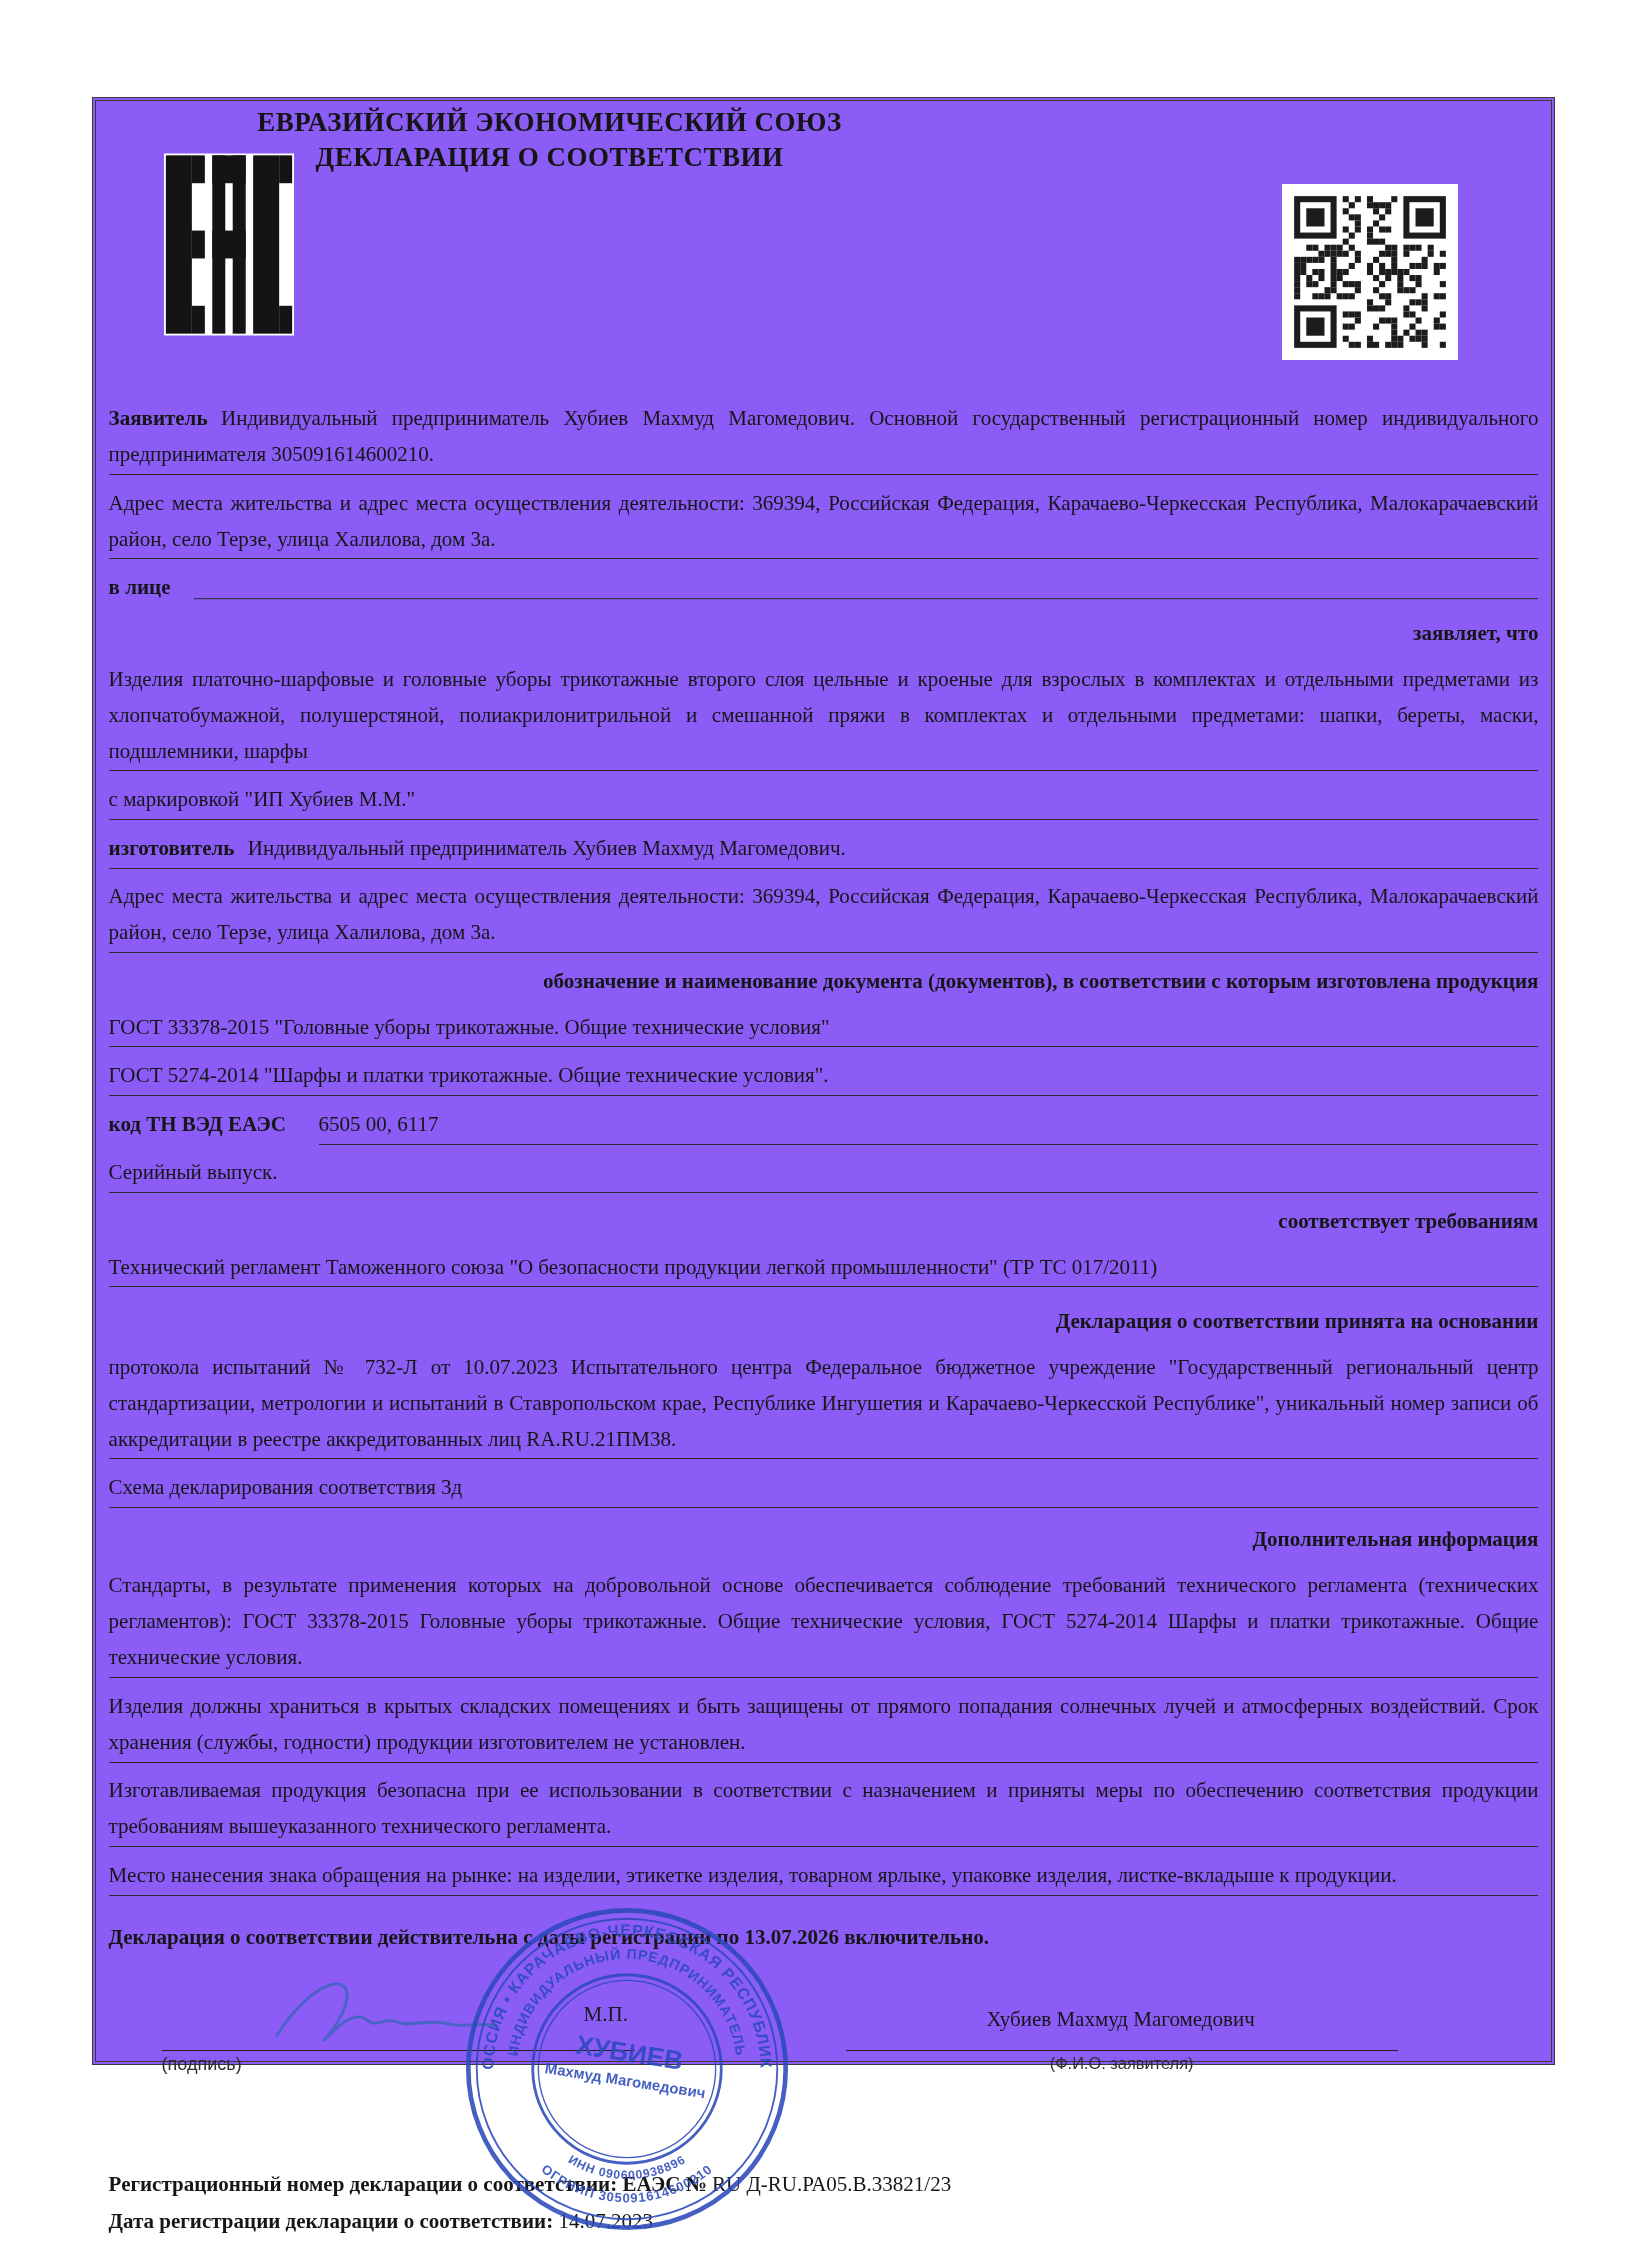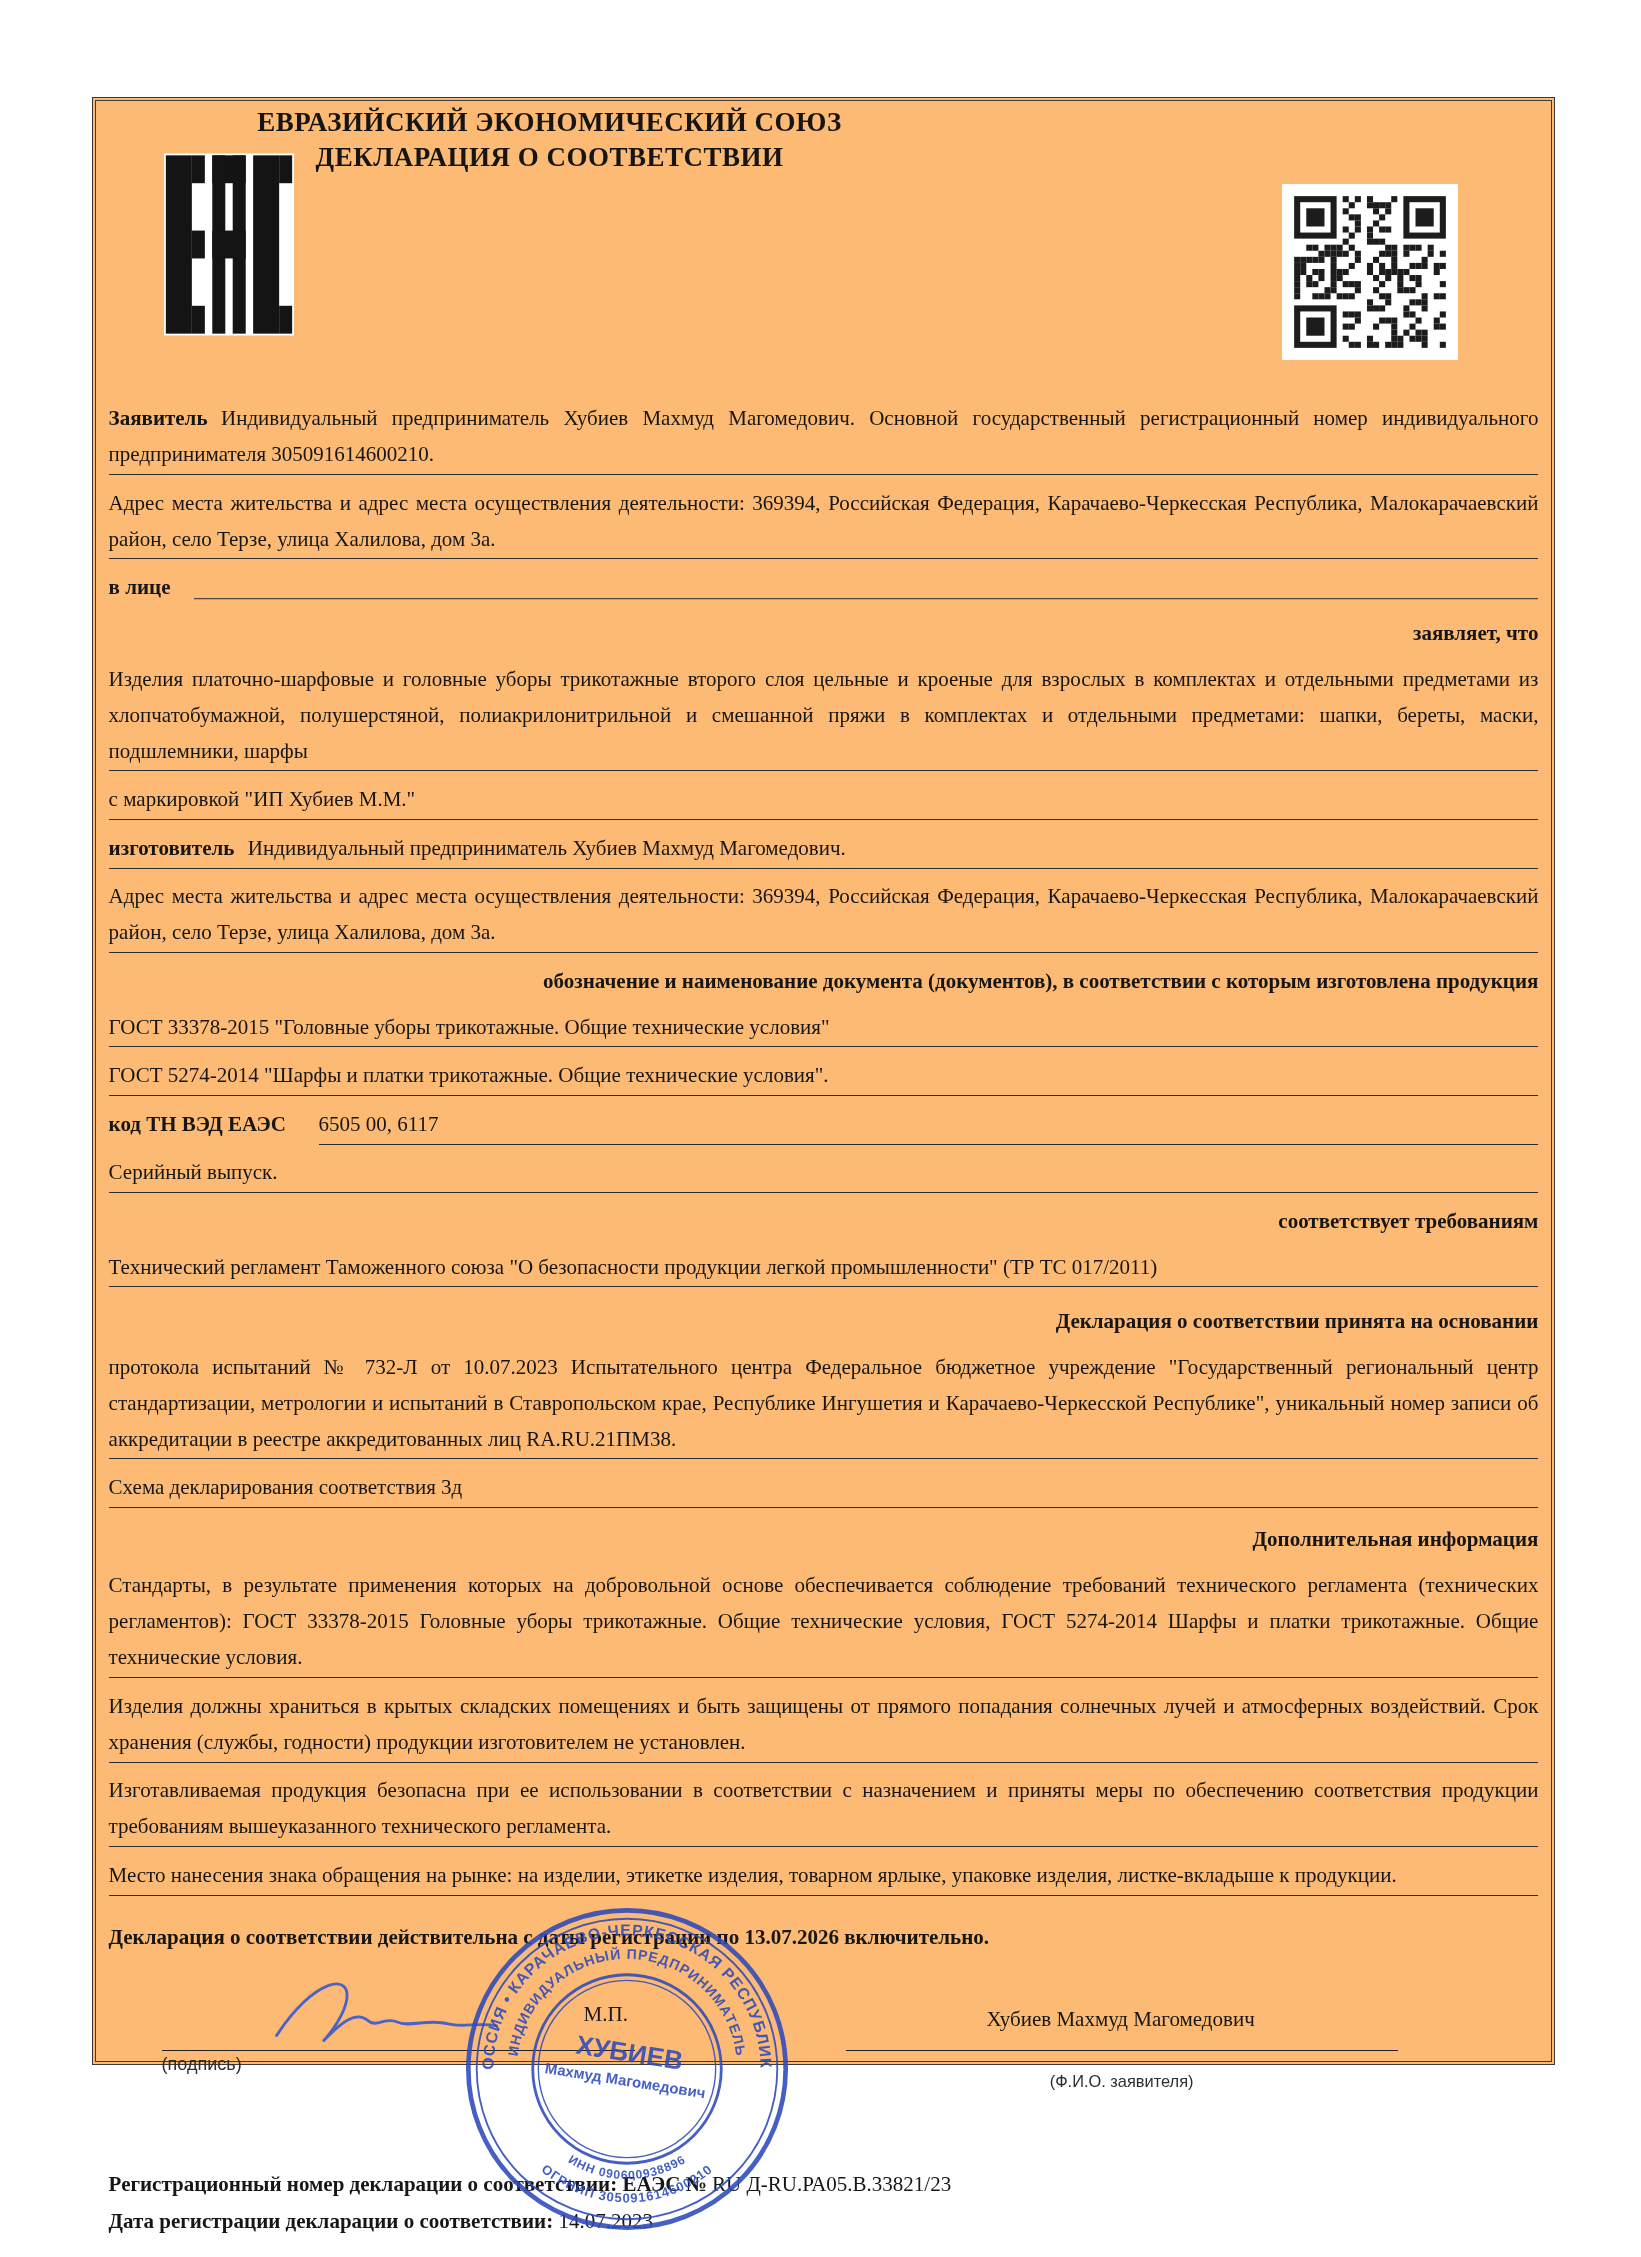--- a/index.html
+++ b/index.html
@@ -2,21 +2,21 @@
 <html><head>
 <meta charset="utf-8">
 <style>
   html,body{margin:0;padding:0;}
   body{
     width:1641px;height:2257px;position:relative;background:#ffffff;
     font-family:"Liberation Serif","DejaVu Serif",serif;color:#161616;
   }
   .frame{
     position:absolute;left:92px;top:97px;width:1463px;height:1968px;
-    border:4.8px double #3a3a3a;box-sizing:border-box;background:#fdba74;
+    border:4.8px double #3a3a3a;box-sizing:border-box;background:#8b5cf6;
   }
   .hdr-zone{position:relative;height:299px;}
   .title-wrap{position:absolute;left:135px;top:3.9px;width:637px;text-align:center;}
   .title-line{font-weight:bold;font-size:27px;line-height:35px;letter-spacing:0.5px;color:#151515;}
   .eac-logo{position:absolute;left:68px;top:52px;width:130px;height:183px;}
   .qr{position:absolute;left:1186px;top:83px;width:176px;height:176px;}
   .doc-body{padding:0 12.6px;}
   .field{font-size:21px;line-height:36px;text-align:justify;margin:0 0 9.7px 0;}
   .u{border-bottom:1.9px solid #2b2b2b;padding-bottom:1.9px;}
   .hdr{font-weight:bold;text-align:right;}
@@ -28,21 +28,21 @@
   .validity{font-weight:bold;margin-top:23px;margin-bottom:3.9px;}
   .sig-block{position:relative;height:205px;margin-top:5.8px;}
   .sig-svg{position:absolute;left:150px;top:7.7px;width:261px;height:82px;}
   .sig-line{position:absolute;left:53px;top:89px;width:473px;border-top:1.9px solid #222;}
   .sig-caption{position:absolute;left:53px;top:93px;width:473px;text-align:left;
     font-family:"Liberation Sans","DejaVu Sans",sans-serif;font-size:18px;color:#2e2e2e;}
   .mp{position:absolute;left:475px;top:41px;font-size:21px;color:#1a1a1a;}
   .fio{position:absolute;left:737px;top:46px;width:550px;text-align:center;font-size:21px;}
   .fio-line{position:absolute;left:737px;top:89px;width:552px;border-top:1.9px solid #222;}
   .fio-caption{position:absolute;left:737px;top:93px;width:552px;text-align:center;
-    font-family:"Liberation Sans","DejaVu Sans",sans-serif;font-size:16.4px;color:#2e2e2e;margin-top:18px;}
+    font-family:"Liberation Sans","DejaVu Sans",sans-serif;font-size:16.4px;color:#2e2e2e;}
   .stamp{position:absolute;left:350px;top:-60px;width:336px;height:336px;opacity:.88;z-index:5;}
   .reg{position:relative;z-index:2;}
   .reg .field{margin-bottom:1.9px;}
   .reg b{font-weight:bold;}
 </style>
 </head>
 <body>
 
 <div class="frame">
 

